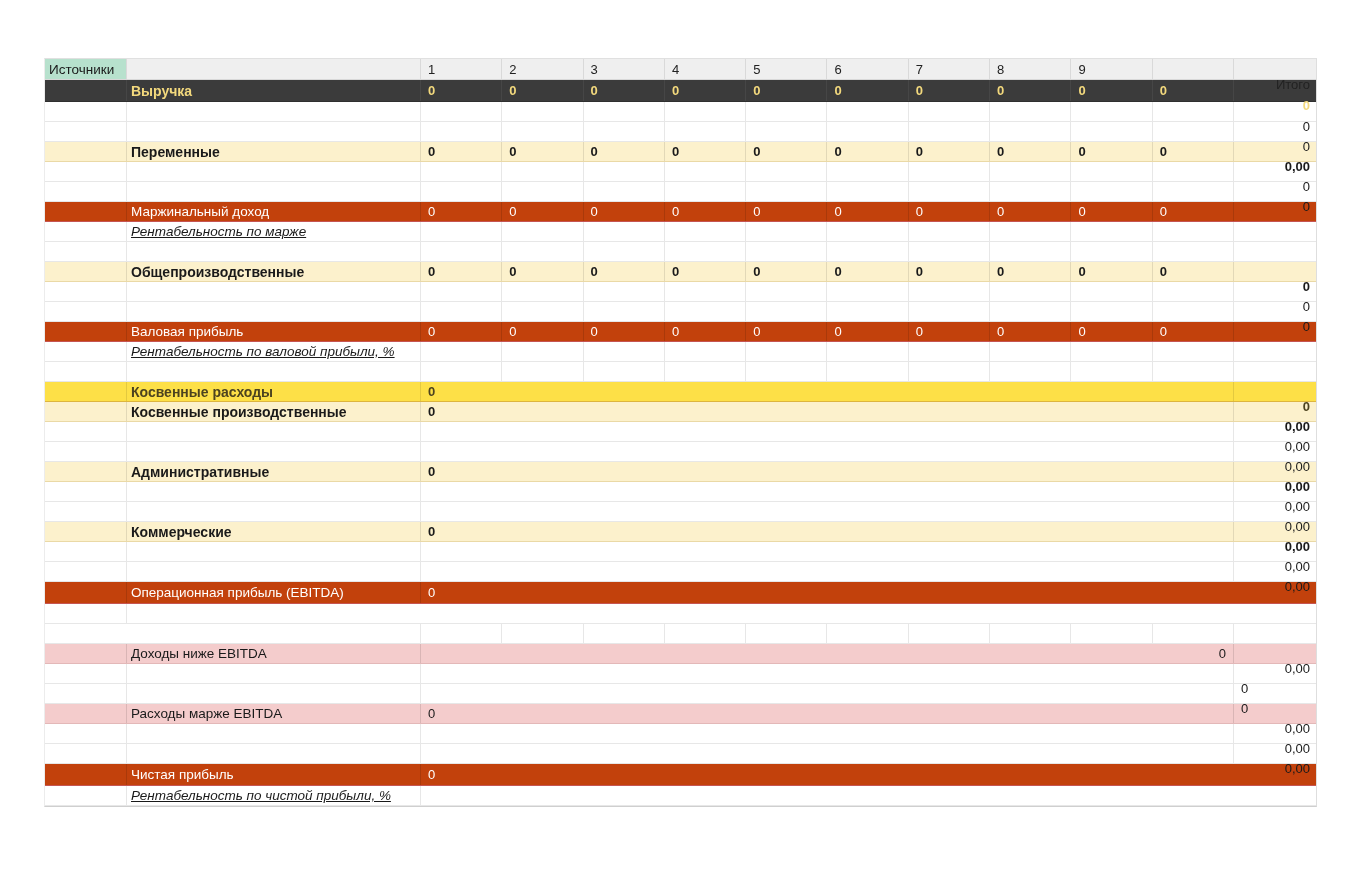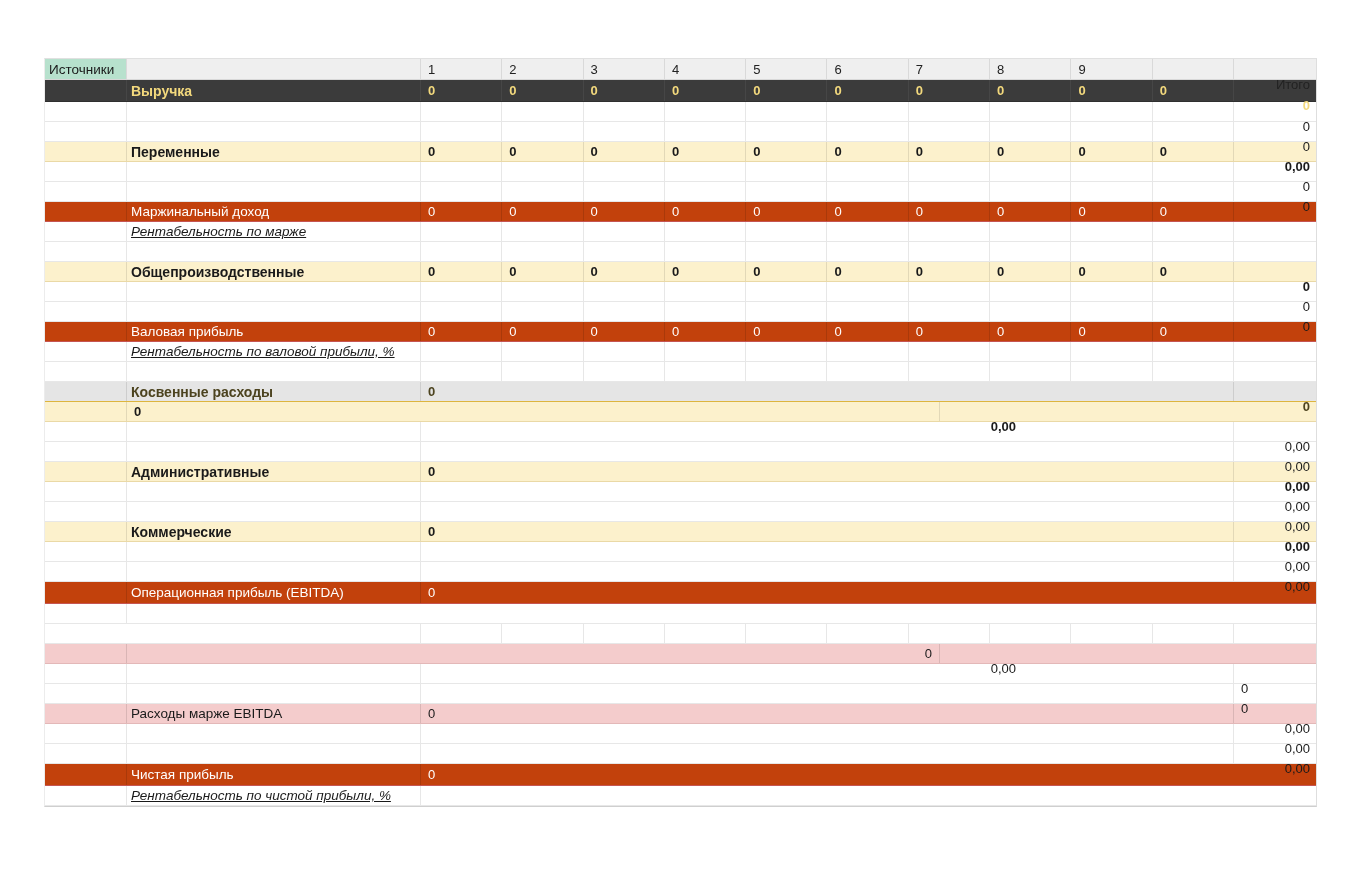--- a/index.html
+++ b/index.html
@@ -7,21 +7,21 @@
   #grid{position:absolute;left:44px;top:58px;width:1271px;
     border-top:1px solid #e0e0e0;border-left:1px solid #ececec;
     border-right:1px solid #dedede;border-bottom:1px solid #cfcfcf;}
   .row{display:flex;height:20px;box-sizing:border-box;border-bottom:1px solid #e7e7e7;
     background:#ffffff;color:#1a1a1a;font-size:13px;}
   .row.tall{height:22px;}
   .row.header{height:21px;background:#efefef;color:#222;border-bottom:1px solid #d8d8d8;}
   .row.dark{background:#3b3b3b;color:#f3d97d;border-bottom-color:#2f2f2f;}
   .row.red{background:#c2410c;color:#ffffff;border-bottom-color:#c65552;}
   .row.cream{background:#fcf1cc;color:#1a1a1a;border-bottom-color:#ead9a6;}
-  .row.gold{background:#e5e5e5;color:#4c431f;border-bottom-color:#ddb53e;}
+  .row.gold{background:#fde047;color:#4c431f;border-bottom-color:#ddb53e;}
   .row.pink{background:#f4cccc;color:#1a1a1a;border-bottom-color:#e3b8b8;}
   .c{height:100%;display:flex;align-items:center;box-sizing:border-box;
     border-right:1px solid #e7e7e7;overflow:hidden;white-space:nowrap;}
   .row.header .c{border-right-color:#d9d9d9;}
   .row.dark .c{border-right-color:rgba(255,255,255,0.06);}
   .row.red .c{border-right-color:rgba(0,0,0,0.12);}
   .row.cream .c,.row.gold .c{border-right-color:rgba(0,0,0,0.10);}
   .row.pink .c{border-right-color:rgba(0,0,0,0.11);}
   .row .c:last-child{border-right:none;}
   .cA{width:82px;}
@@ -287,20 +287,21 @@
       <div class="c cA"></div>
       <div class="c cB lbl bold">Косвенные расходы</div>
       <div class="c cSpan">
         <div class=" bold">0</div>
         <div class=" bold"></div>
       </div>
       <div class="c cT bold">0</div>
     </div>
     <div class="row cream">
       <div class="c cA"></div>
+      <div class="c cB lbl bold">Косвенные производственные</div>
       <div class="c cSpan">
         <div class=" bold">0</div>
         <div class=" bold"></div>
       </div>
       <div class="c cT bold">0,00</div>
     </div>
     <div class="row white">
       <div class="c cA"></div>
       <div class="c cB lbl"></div>
       <div class="c cSpan">
@@ -390,20 +391,21 @@
       <div class="c cD"></div>
       <div class="c cD"></div>
       <div class="c cD"></div>
       <div class="c cD"></div>
       <div class="c cD"></div>
       <div class="c cD"></div>
       <div class="c cT"></div>
     </div>
     <div class="row pink">
       <div class="c cA"></div>
+      <div class="c cB lbl">Доходы ниже EBITDA</div>
       <div class="c cSpan">
         <div class=""></div>
         <div class="">0</div>
       </div>
       <div class="c cT">0,00</div>
     </div>
     <div class="row white">
       <div class="c cA"></div>
       <div class="c cB lbl"></div>
       <div class="c cSpan">

